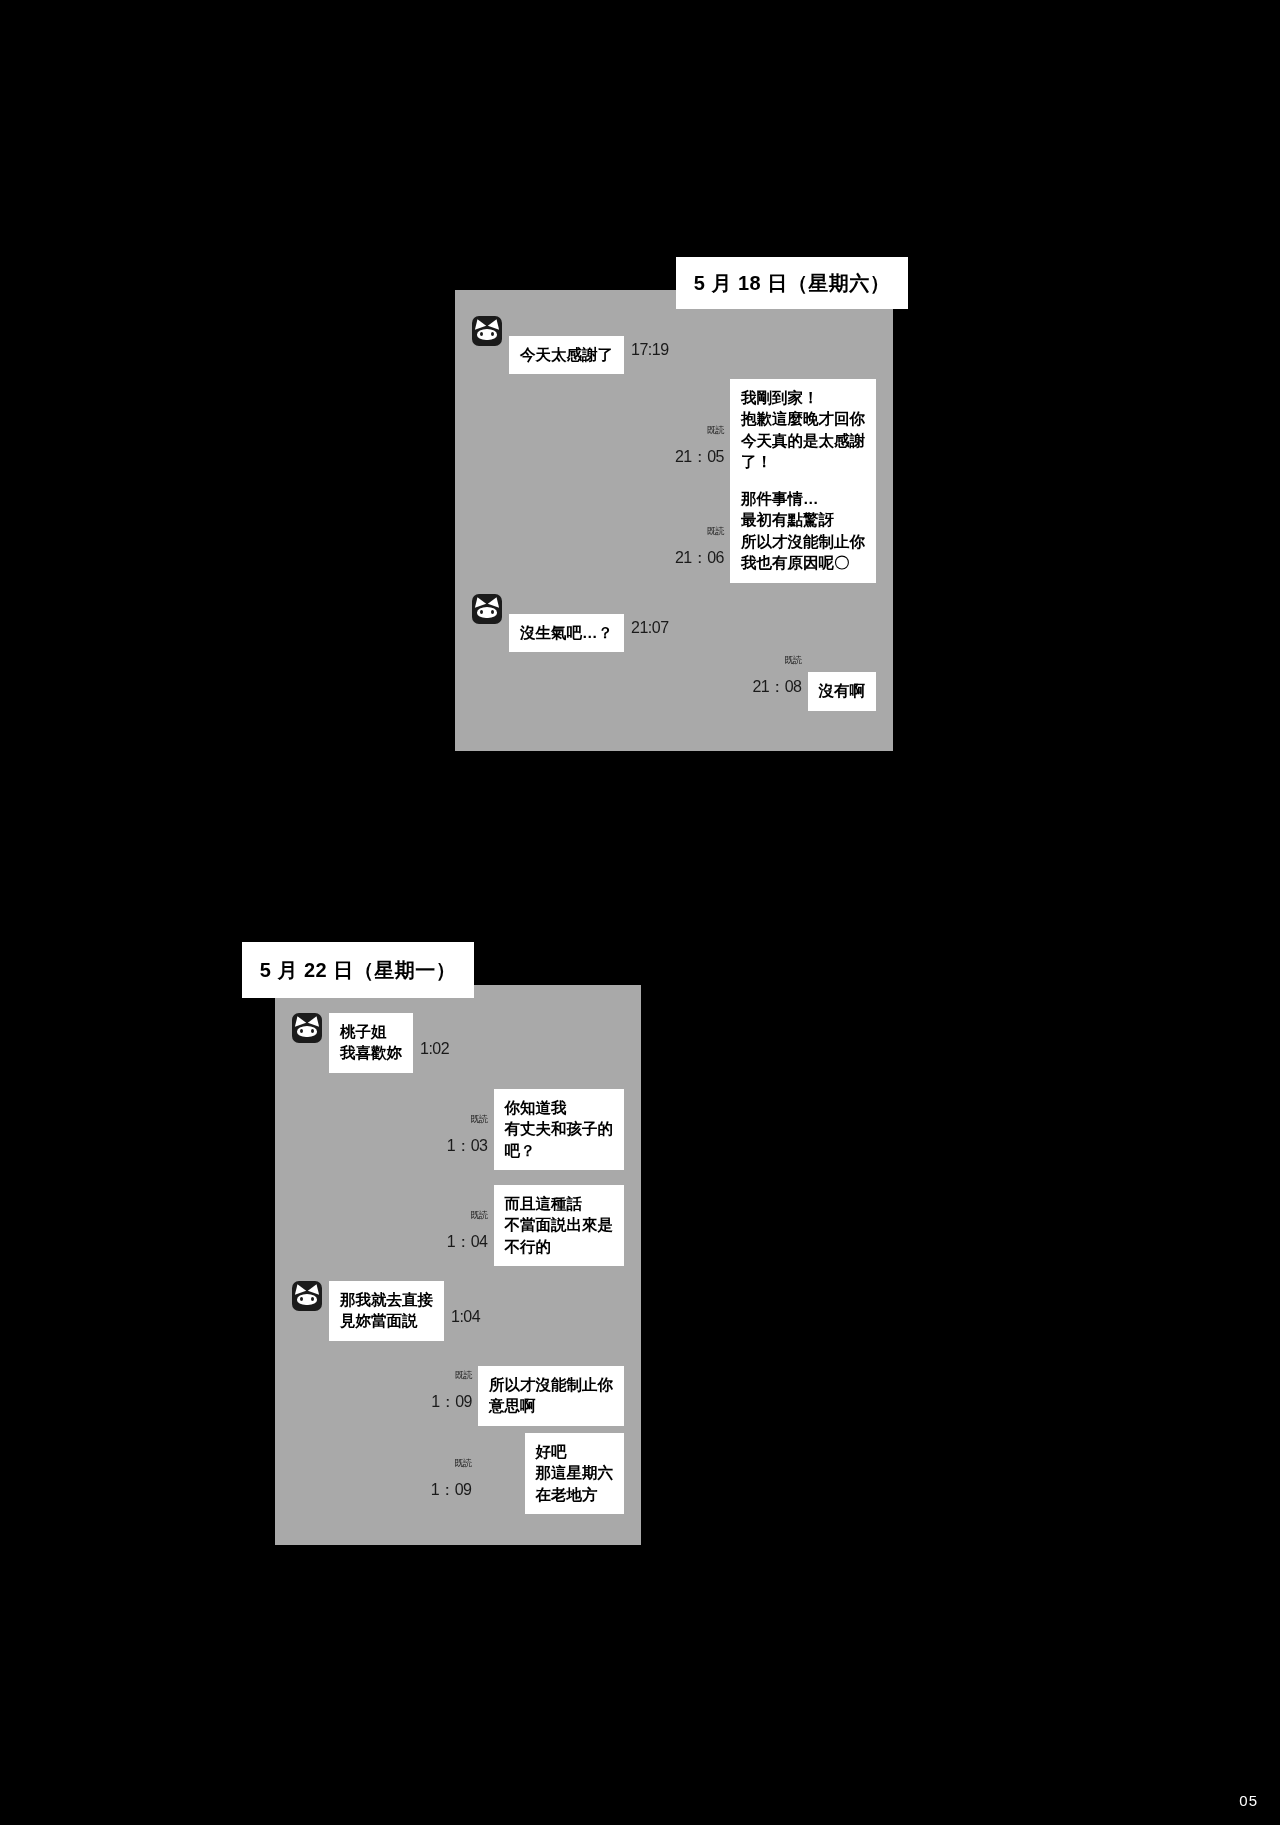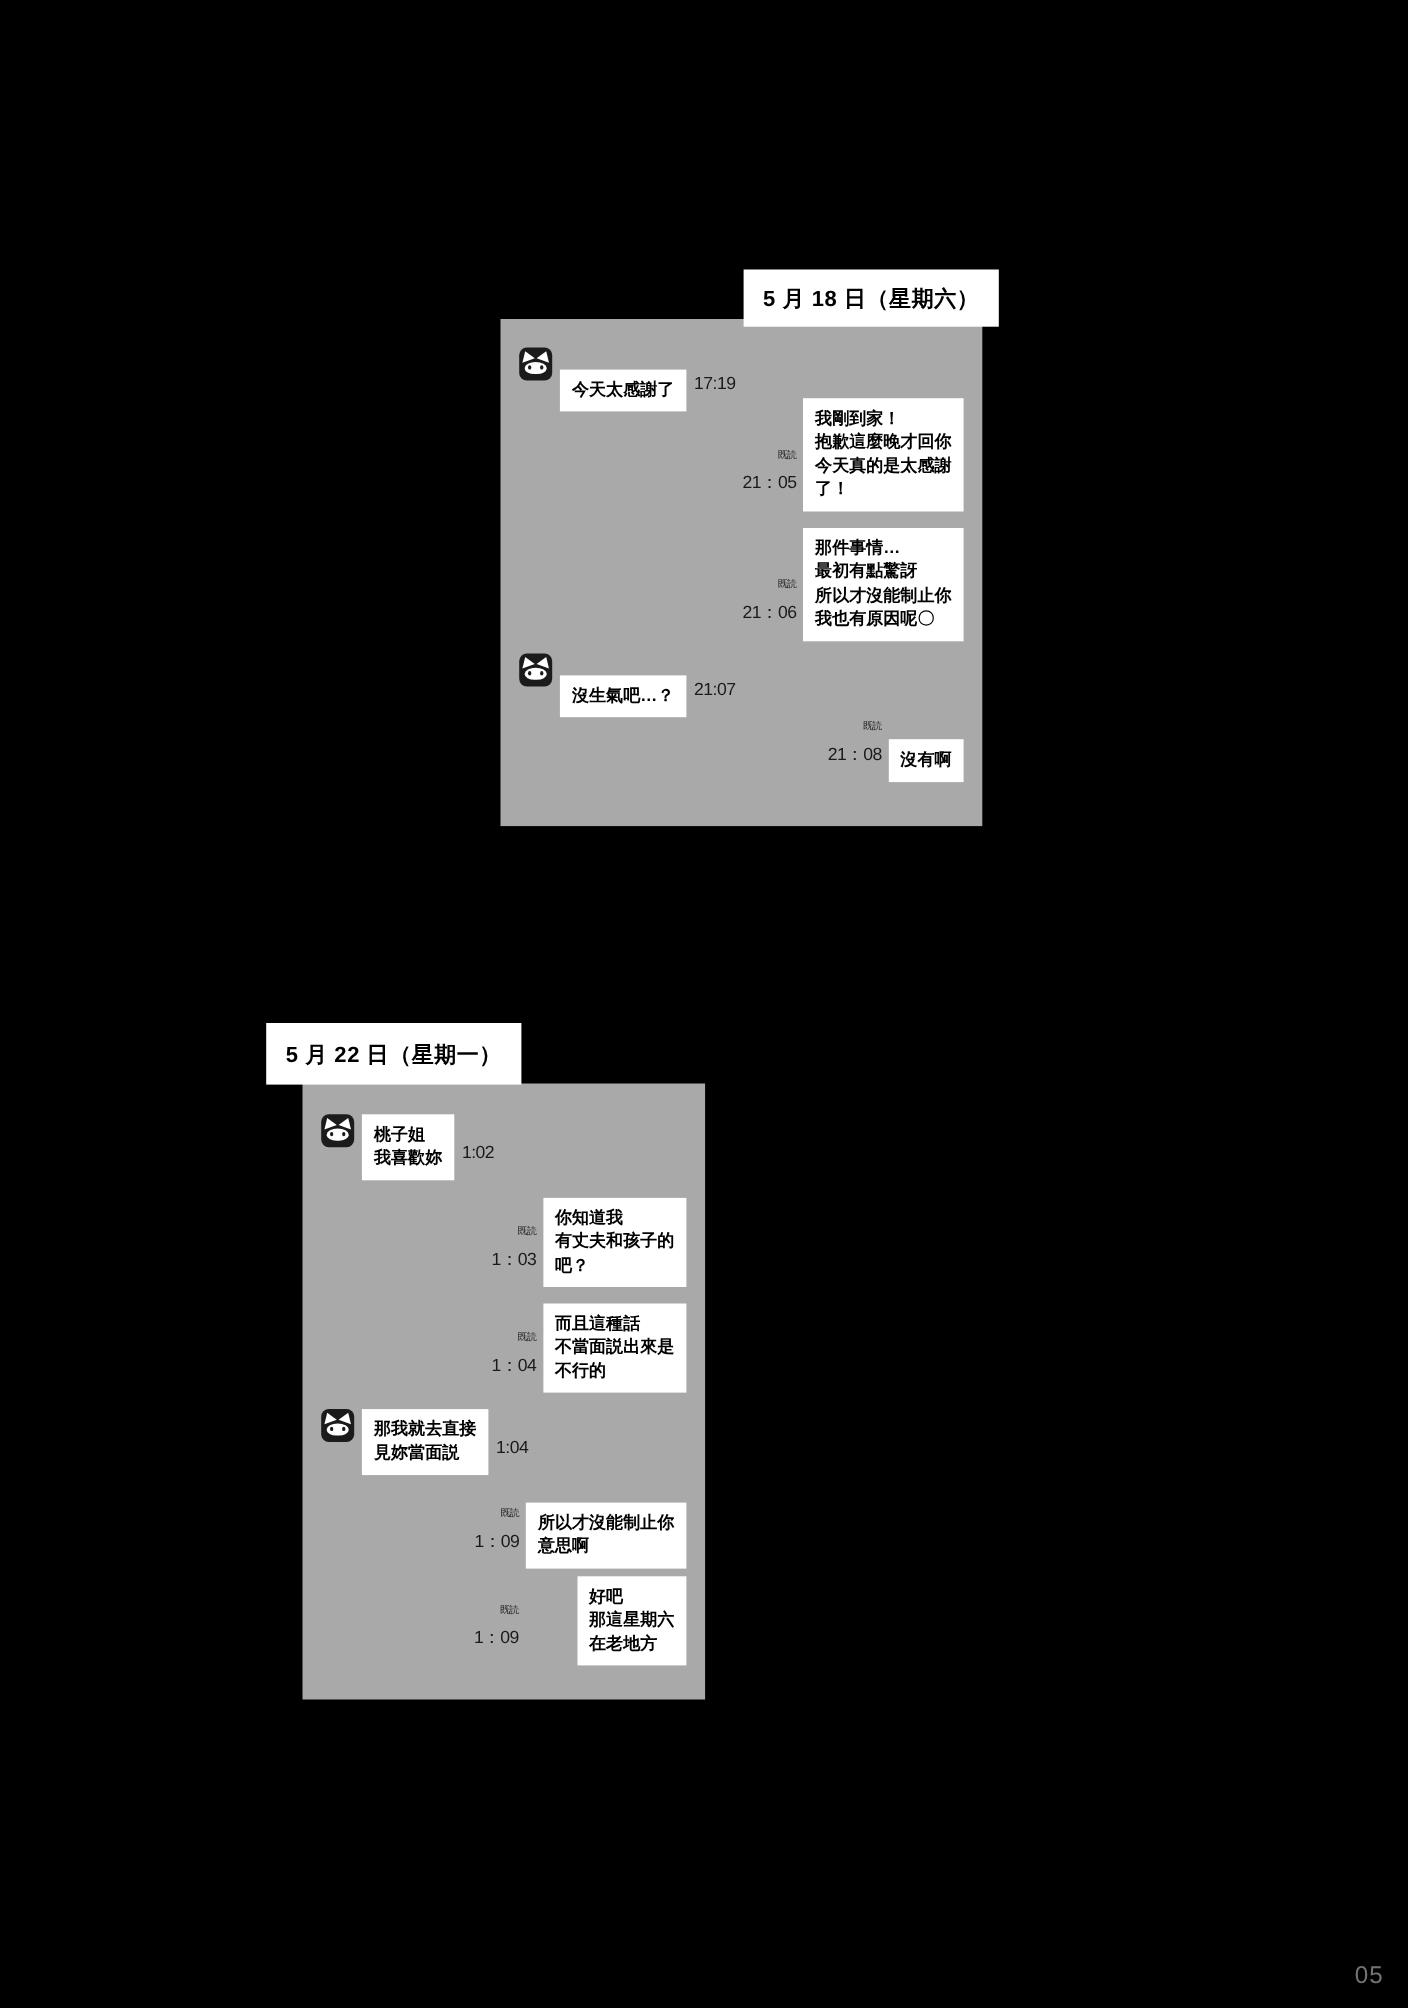--- a/index.html
+++ b/index.html
@@ -27,20 +27,21 @@
     position: absolute;
     background: #ffffff;
     color: #000000;
     font-weight: bold;
     font-size: 20px;
     letter-spacing: 0.5px;
     display: flex;
     align-items: center;
     justify-content: center;
     z-index: 5;
+    margin-top: 12px;
   }
   #date-1 { left: 676px; top: 245px; width: 232px; height: 52px; }
   #date-2 { left: 242px; top: 930px; width: 232px; height: 56px; }
 
   
   .chat-panel {
     position: absolute;
     background: #a9a9a9;
     z-index: 2;
   }
@@ -128,22 +129,22 @@
     font-size: 16px;
     letter-spacing: -0.5px;
   }
   .row.left .meta { text-align: left; padding-left: 7px; }
 
   
   .page-number {
     position: absolute;
     right: 22px;
     bottom: 16px;
-    color: #737373;
-    font-size: 22px;
+    color: #ffffff;
+    font-size: 15px;
     letter-spacing: 1px;
   }
 </style>
 </head>
 <body>
 
 <div class="page">
 
   <div class="date-label" id="date-1">5 月 18 日（星期六）</div>
 
@@ -153,21 +154,21 @@
       <div class="avatar">
           <span class="face"></span>
         </div>
       <div class="bubble">今天太感謝了</div>
       <div class="meta">
         <span class="read"></span>
         <span class="time">17:19</span>
       </div>
     </div>
 
-    <div class="row right" style="top:72px;justify-content:flex-end;">
+    <div class="row right" style="top:89px;justify-content:flex-end;">
       <div class="bubble">我剛到家！
 抱歉這麼晚才回你
 今天真的是太感謝
 了！</div>
       <div class="meta">
         <span class="read">既読</span>
         <span class="time">21：05</span>
       </div>
     </div>
 

